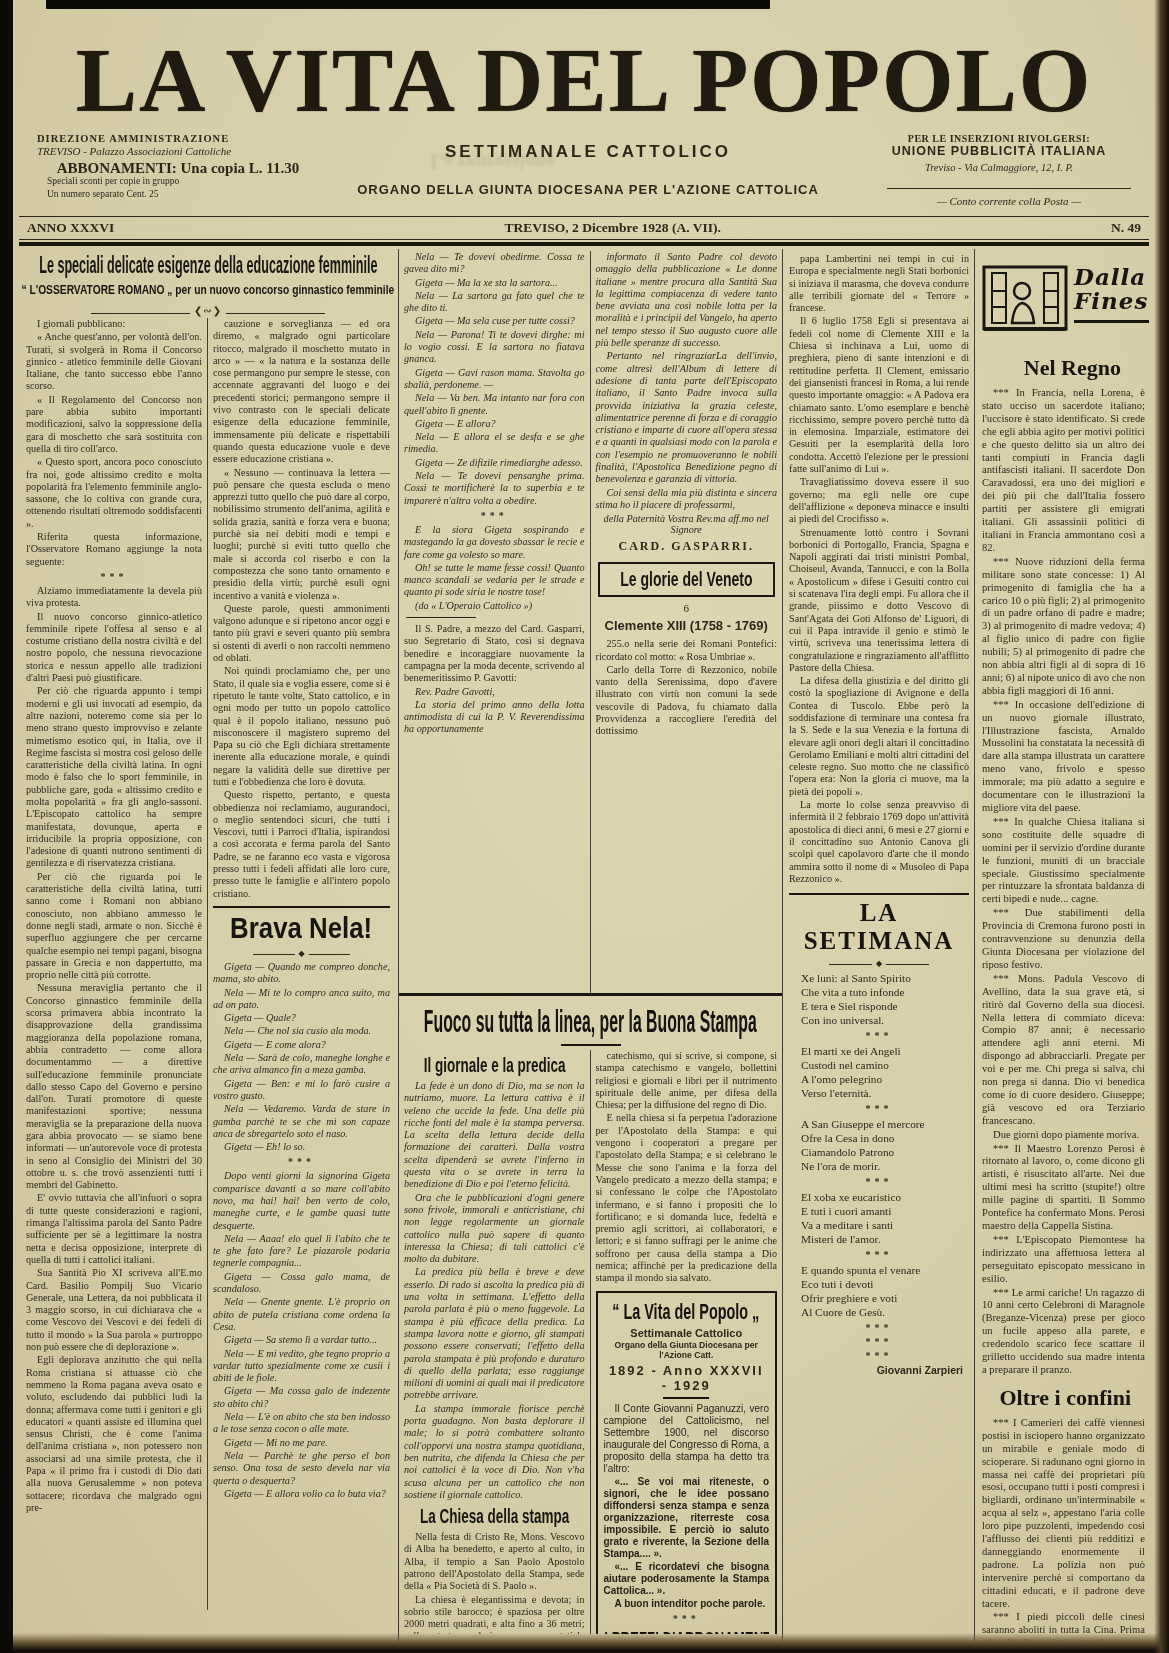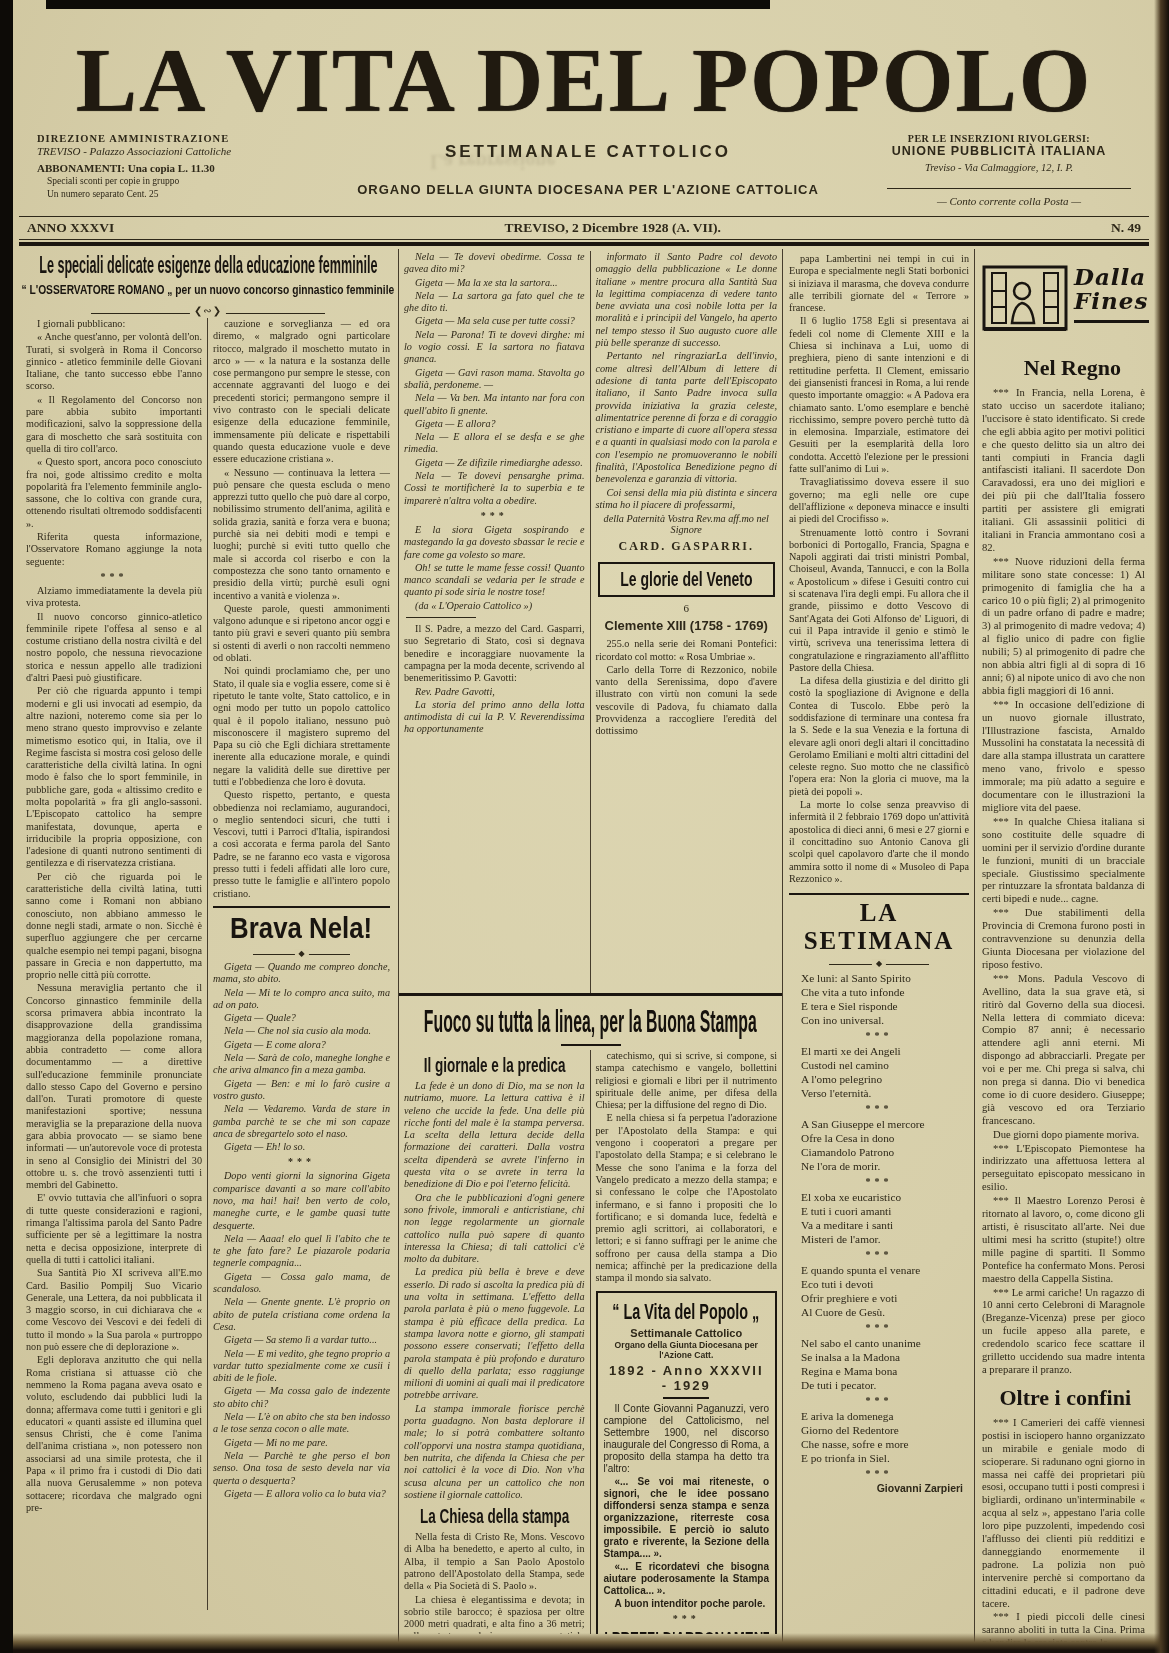--- a/index.html
+++ b/index.html
@@ -23,21 +23,21 @@
   .nameplate{
     margin-top:34px; text-align:center; font-weight:bold; font-size:92px; line-height:92px;
     letter-spacing:2px; color:#201a10; text-shadow:0 0 1px #201a10;
     font-family:"Liberation Serif","DejaVu Serif",serif;
   }
   .mast-row{display:flex; margin-top:6px; align-items:flex-start;}
   .mast-left{width:300px; padding-left:18px;}
   .mast-left p{font-size:10px; line-height:13px; text-indent:0;}
   .mast-left p:nth-child(1){font-weight:bold; letter-spacing:1px; font-size:10.5px;}
   .mast-left p:nth-child(2){font-style:italic; font-size:11px;}
-  .mast-left p:nth-child(3){font-weight:bold; font-size:11px; margin-top:4px;}
+  .mast-left p:nth-child(3){font-weight:bold; font-size:15px; margin-top:4px;text-align:center;}
   .mast-left p:nth-child(4),.mast-left p:nth-child(5){font-size:9.5px; padding-left:10px;}
   .mast-center{flex:1; text-align:center;}
   .settimanale{font-weight:bold; font-size:17px; letter-spacing:3px; margin-top:10px; font-family:"Liberation Sans",sans-serif;}
   .organo{font-weight:bold; font-size:13px; letter-spacing:1px; margin-top:20px; font-family:"Liberation Sans",sans-serif;}
   .mast-right{width:292px; text-align:center; padding-right:8px;}
   .mast-right p{font-size:10px; line-height:13px;}
   .mast-right p:nth-child(1){font-weight:bold; font-size:10px; letter-spacing:.5px;}
   .mast-right p:nth-child(2){font-weight:bold; font-size:12.5px; letter-spacing:1px; font-family:"Liberation Sans",sans-serif;}
   .mast-right p:nth-child(3){font-style:italic; font-size:10.5px; margin-top:3px;}
   .mast-right p:nth-child(4){font-style:italic; font-size:11px; margin-top:14px; border-top:1px solid #2e2819; padding-top:6px; margin-left:30px; margin-right:10px;}
@@ -381,29 +381,21 @@
               <p class="para">El xoba xe eucaristico
 E tuti i cuori amanti
 Va a meditare i santi
 Misteri de l'amor.</p>
               <p class="stars">***</p>
               <p class="para">E quando spunta el venare
 Eco tuti i devoti
 Ofrir preghiere e voti
 Al Cuore de Gesù.</p>
               <p class="stars">***</p>
-              <p class="para">Nel sabo el canto unanime
-Se inalsa a la Madona
-Regina e Mama bona
-De tuti i pecator.</p>
-              <p class="stars">***</p>
-              <p class="para">E ariva la domenega
-Giorno del Redentore
-Che nasse, sofre e more
-E po trionfa in Siel.</p>
+              <p class="stars">***</p>
               <p class="stars">***</p>
             </div>
           <p class="poem-sig">Giovanni Zarpieri</p>
         </div>
       </section>
 
       <section class="col6">
         <div class="finestra">
           <svg width="86" height="80" viewBox="0 0 86 80">
             <rect x="2" y="6" width="82" height="62" fill="none" stroke="#191510" stroke-width="3"></rect>
@@ -425,22 +417,22 @@
         </div>
         <h2 class="regno-head">Nel Regno</h2>
         <div>
             <p class="para">*** In Francia, nella Lorena, è stato ucciso un sacerdote italiano; l'uccisore è stato identificato. Si crede che egli abbia agito per motivi politici e che questo delitto sia un altro dei tanti compiuti in Francia dagli antifascisti italiani. Il sacerdote Don Caravadossi, era uno dei migliori e dei più pii che dall'Italia fossero partiti per assistere gli emigrati italiani. Gli assassinii politici di italiani in Francia ammontano così a 82.</p>
             <p class="para">*** Nuove riduzioni della ferma militare sono state concesse: 1) Al primogenito di famiglia che ha a carico 10 o più figli; 2) al primogenito di un padre orfano di padre e madre; 3) al primogenito di madre vedova; 4) al figlio unico di padre con figlie nubili; 5) al primogenito di padre che non abbia altri figli al di sopra di 16 anni; 6) al nipote unico di avo che non abbia figli maggiori di 16 anni.</p>
             <p class="para">*** In occasione dell'edizione di un nuovo giornale illustrato, l'Illustrazione fascista, Arnaldo Mussolini ha constatata la necessità di dare alla stampa illustrata un carattere meno vano, frivolo e spesso immorale; ma più adatto a seguire e documentare con le illustrazioni la migliore vita del paese.</p>
             <p class="para">*** In qualche Chiesa italiana si sono costituite delle squadre di uomini per il servizio d'ordine durante le funzioni, muniti di un bracciale speciale. Giustissimo specialmente per rintuzzare la sfrontata baldanza di certi bipedi e nude... cagne.</p>
             <p class="para">*** Due stabilimenti della Provincia di Cremona furono posti in contravvenzione su denunzia della Giunta Diocesana per violazione del riposo festivo.</p>
             <p class="para">*** Mons. Padula Vescovo di Avellino, data la sua grave età, si ritirò dal Governo della sua diocesi. Nella lettera di commiato diceva: Compio 87 anni; è necessario attendere agli anni eterni. Mi dispongo ad abbracciarli. Pregate per voi e per me. Chi prega si salva, chi non prega si danna. Dio vi benedica come io di cuore desidero. Giuseppe; già vescovo ed ora Terziario francescano.</p>
             <p class="para">Due giorni dopo piamente moriva.</p>
+            <p class="para">*** Il Maestro Lorenzo Perosi è ritornato al lavoro, o, come dicono gli artisti, è risuscitato all'arte. Nei due ultimi mesi ha scritto (stupite!) oltre mille pagine di spartiti. Il Sommo Pontefice ha confermato Mons. Perosi maestro della Cappella Sistina.</p>
             <p class="para">*** L'Episcopato Piemontese ha indirizzato una affettuosa lettera al perseguitato episcopato messicano in esilio.</p>
-            <p class="para">*** Il Maestro Lorenzo Perosi è ritornato al lavoro, o, come dicono gli artisti, è risuscitato all'arte. Nei due ultimi mesi ha scritto (stupite!) oltre mille pagine di spartiti. Il Sommo Pontefice ha confermato Mons. Perosi maestro della Cappella Sistina.</p>
             <p class="para">*** Le armi cariche! Un ragazzo di 10 anni certo Celebroni di Maragnole (Breganze-Vicenza) prese per gioco un fucile appeso alla parete, e credendolo scarico fece scattare il grilletto uccidendo sua madre intenta a preparare il pranzo.</p>
           </div>
         <h2 class="oltre-head">Oltre i confini</h2>
         <div>
             <p class="para">*** I Camerieri dei caffè viennesi postisi in isciopero hanno organizzato un mirabile e geniale modo di scioperare. Si radunano ogni giorno in massa nei caffè dei proprietari più esosi, occupano tutti i posti compresi i bigliardi, ordinano un'interminabile « acqua al selz », appestano l'aria colle loro pipe puzzolenti, impedendo così l'afflusso dei clienti più redditizi e danneggiando enormemente il padrone. La polizia non può intervenire perchè si comportano da cittadini educati, e il padrone deve tacere.</p>
             <p class="para">*** I piedi piccoli delle cinesi saranno aboliti in tutta la Cina. Prima a bandire la crociata contro la</p>
           </div>
       </section>
 
     </main>

